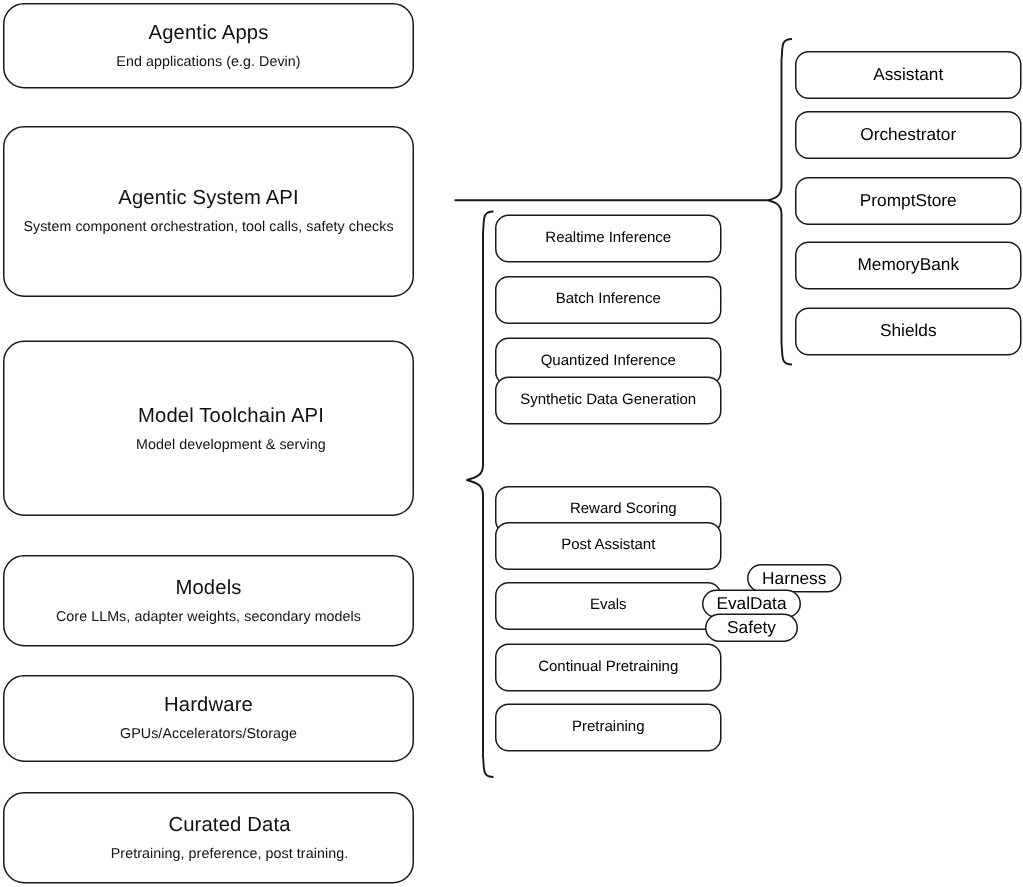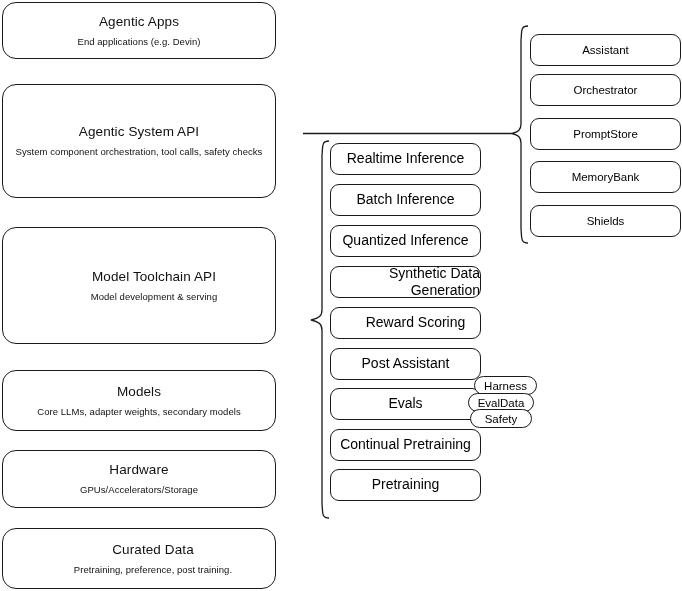--- a/index.html
+++ b/index.html
@@ -65,21 +65,21 @@
   #layer-models            { top: 370px; height: 61px; }
   #layer-hardware          { top: 450px; height: 58px; }
   #layer-curated-data      { top: 528px; height: 61px; padding-left: 28px; }
 
   
   .mid-item {
     left: 330px;
     width: 151px;
     height: 32px;
     border-radius: 9px;
-    font-size: 14px;
+    font-size: 10px;
   }
 
   
   .right-item {
     left: 530px;
     width: 151px;
     height: 32px;
     border-radius: 9px;
     font-size: 11.5px;
     text-align: center;
@@ -92,21 +92,21 @@
     border: 1.3px solid #1a1a1a;
     border-radius: 11px;
     background: #ffffff;
     height: 19px;
     display: flex;
     align-items: center;
     justify-content: center;
     font-size: 11.5px;
     color: #000000;
   }
-  #pill-harness  { left: 474px; top: 376px; width: 63px; z-index: 6; }
+  #pill-harness  { left: 498px; top: 376px; width: 63px; z-index: 6; }
   #pill-evaldata { left: 468px; top: 393px; width: 66px; z-index: 7; }
   #pill-safety   { left: 470px; top: 409px; width: 62px; z-index: 8; }
 
   
   #connectors {
     position: absolute;
     left: 0;
     top: 0;
     width: 682px;
     height: 591px;
@@ -174,22 +174,22 @@
   </div>
 
   <div class="node layer" id="layer-curated-data">
     <div class="title">Curated Data</div>
     <div class="subtitle">Pretraining, preference, post training.</div>
   </div>
 
   <div class="node mid-item" style="top:143px;">Realtime Inference</div>
   <div class="node mid-item" style="top:184px;">Batch Inference</div>
   <div class="node mid-item" style="top:225px;">Quantized Inference</div>
-  <div class="node mid-item" style="top:266px;text-align:right;">Synthetic Data Generation</div>
-  <div class="node mid-item" style="top:307px;padding-left:20px;">Reward Scoring</div>
+  <div class="node mid-item" style="top:251px;text-align:right;">Synthetic Data Generation</div>
+  <div class="node mid-item" style="top:324px;padding-left:20px;">Reward Scoring</div>
   <div class="node mid-item" style="top:348px;">Post Assistant</div>
   <div class="node mid-item" style="top:388px;">Evals</div>
   <div class="node mid-item" style="top:429px;">Continual Pretraining</div>
   <div class="node mid-item" style="top:469px;">Pretraining</div>
 
   <div class="pill" id="pill-harness">Harness</div>
   <div class="pill" id="pill-evaldata">EvalData</div>
   <div class="pill" id="pill-safety">Safety</div>
 
   <div class="node right-item" style="top:34px;">Assistant</div>

